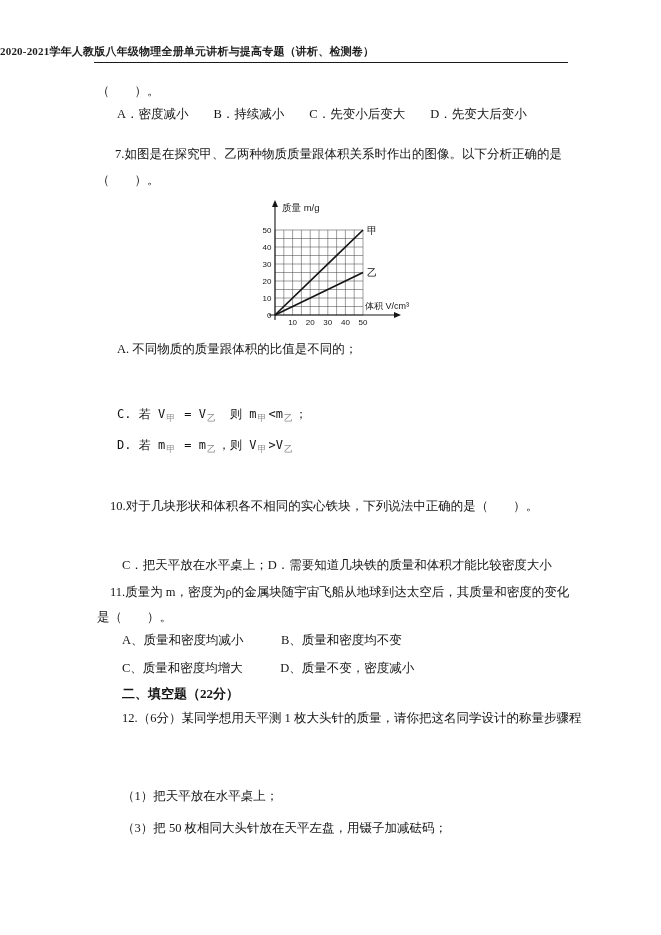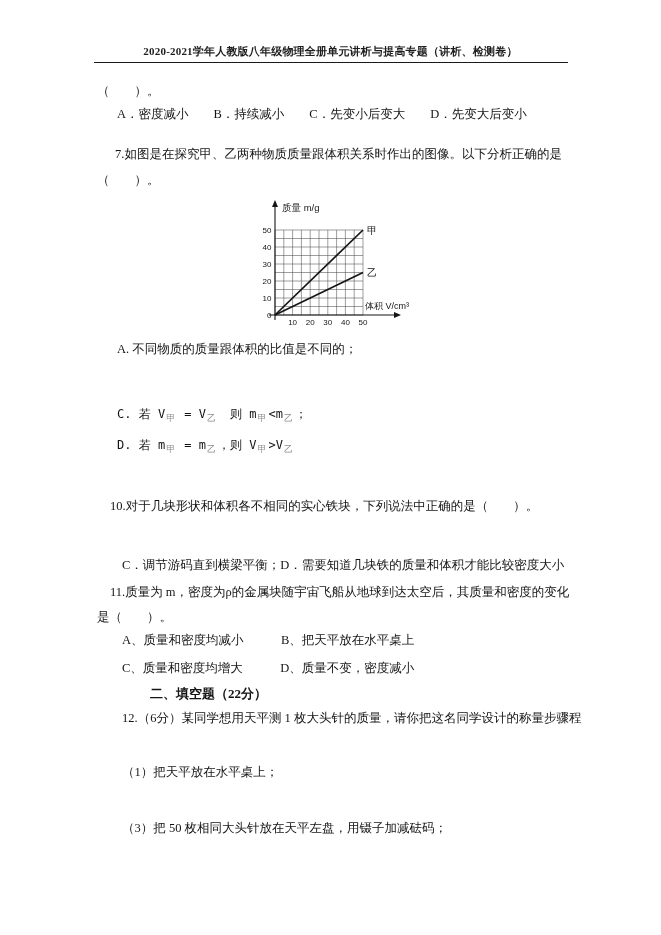--- a/index.html
+++ b/index.html
@@ -3,25 +3,25 @@
 <meta charset="utf-8">
 <style>
   html,body{margin:0;padding:0;background:#ffffff;}
   .page{
     position:relative;width:661px;height:935px;background:#ffffff;overflow:hidden;
     font-family:"Liberation Serif","DejaVu Serif",serif;
     color:#141414;font-size:12.5px;
   }
   .line{position:absolute;white-space:nowrap;line-height:17px;}
   .header-title{
-    position:absolute;top:44px;left:0;width:100%;text-align:center;
+    position:absolute;top:44px;left:0;width:100%;
     font-size:11px;font-weight:bold;color:#1d1d1d;letter-spacing:.2px;
   }
   .header-rule{position:absolute;top:62px;left:94px;width:474px;height:0;border-top:1.6px solid #1a1a1a;}
-  .section{font-weight:bold;font-size:13px;margin-left:28px;}
+  .section{font-weight:bold;font-size:13px;}
   .formula{font-family:"DejaVu Sans Mono","Liberation Mono",monospace;font-size:12px;}
   .sub{font-size:9px;color:#8d8d8d;vertical-align:-3px;margin:0 2px 0 1px;}
   .blank{display:inline-block;width:146px;height:13px;border-bottom:1px solid #141414;vertical-align:baseline;}
   .chart-wrap{position:absolute;left:248px;top:196px;width:180px;height:140px;}
   svg text{font-family:"Liberation Sans","DejaVu Sans",sans-serif;}
 </style>
 </head>
 <body>
 
 <div class="page">
@@ -83,27 +83,27 @@
       </svg>
   </div>
 
   <div class="line" style="left:117px;top:341px">A. 不同物质的质量跟体积的比值是不同的；</div>
 
   <div class="line formula" style="left:117px;top:406px"><span>C. 若 V</span><span class="sub">甲</span><span> = V</span><span class="sub">乙</span><span>　则 m</span><span class="sub">甲</span><span>&lt;m</span><span class="sub">乙</span><span>；</span></div>
 
   <div class="line formula" style="left:117px;top:437px"><span>D. 若 m</span><span class="sub">甲</span><span> = m</span><span class="sub">乙</span><span>，则 V</span><span class="sub">甲</span><span>&gt;V</span><span class="sub">乙</span></div>
 
   <div class="line" style="left:110px;top:498px">10.对于几块形状和体积各不相同的实心铁块，下列说法中正确的是（　　）。</div>
-  <div class="line" style="left:122px;top:557px">C．调节游码直到横梁平衡；D．需要知道几块铁的质量和体积才能比较密度大小</div>
+  <div class="line" style="left:122px;top:557px">C．把天平放在水平桌上；D．需要知道几块铁的质量和体积才能比较密度大小</div>
 
   <div class="line" style="left:110px;top:584px">11.质量为 m，密度为ρ的金属块随宇宙飞船从地球到达太空后，其质量和密度的变化</div>
   <div class="line" style="left:97px;top:609px">是（　　）。</div>
-  <div class="line" style="left:122px;top:632px">A、质量和密度均减小　　　B、把天平放在水平桌上</div>
+  <div class="line" style="left:122px;top:632px">A、质量和密度均减小　　　B、质量和密度均不变</div>
   <div class="line" style="left:122px;top:660px">C、质量和密度均增大　　　D、质量不变，密度减小</div>
 
   <div class="line section" style="left:122px;top:685px">二、填空题（22分）</div>
 
   <div class="line" style="left:122px;top:710px">12.（6分）某同学想用天平测 1 枚大头针的质量，请你把这名同学设计的称量步骤程</div>
 
-  <div class="line" style="left:122px;top:764px">（1）把天平放在水平桌上；</div>
+  <div class="line" style="left:122px;top:788px">（1）把天平放在水平桌上；</div>
   <div class="line" style="left:122px;top:820px">（3）把 50 枚相同大头针放在天平左盘，用镊子加减砝码；</div>
 
 </div>
 
 </body></html>

